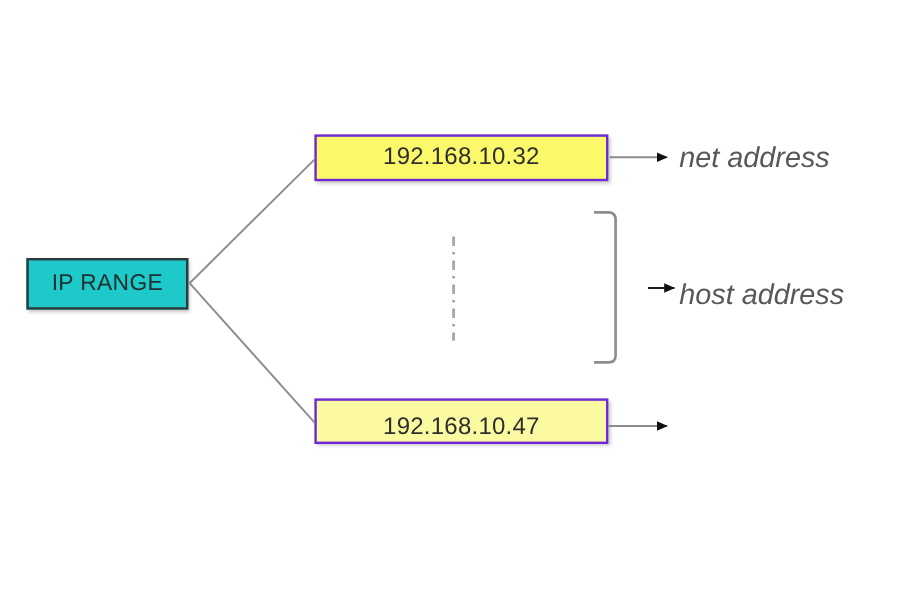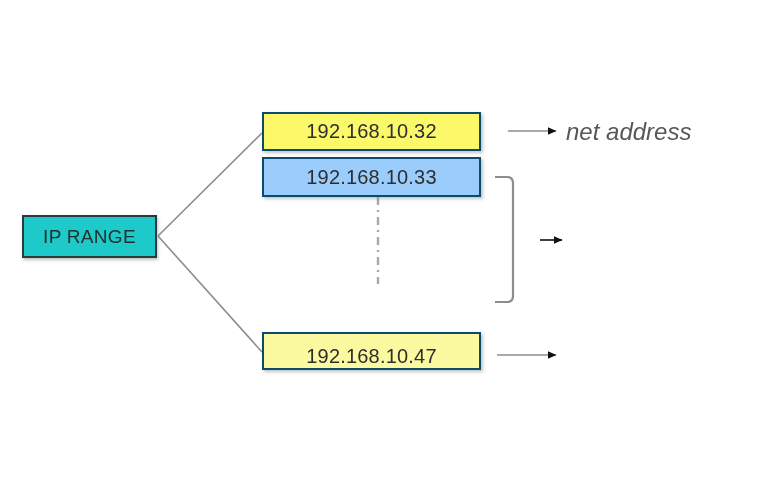--- a/index.html
+++ b/index.html
@@ -46,26 +46,26 @@
     font-size: 19px;
     color: #22302f;
     letter-spacing: 0.3px;
     white-space: nowrap;
   }
 
   
   .addr-box {
     position: absolute;
     left: 262px;
-    width: 219px;
+    width: 245px;
     box-sizing: border-box;
     display: flex;
     align-items: center;
     justify-content: center;
-    border: 2px solid #0c4a6e;
+    border: 2px solid #6d28d9;
     box-shadow: 2px 2px 3px rgba(140,140,140,0.5);
   }
   .addr-box .val {
     font-size: 20px;
     color: #2e2e2e;
     letter-spacing: 0.2px;
     white-space: nowrap;
   }
   .addr-net {
     top: 112px;
@@ -129,24 +129,22 @@
   </svg>
 
   <div class="range-node">
     <span class="lbl">IP RANGE</span>
   </div>
 
   <div class="addr-box addr-net">
     <span class="val">192.168.10.32</span>
   </div>
 
-  <div class="addr-box addr-host-first">
-    <span class="val">192.168.10.33</span>
-  </div>
 
 
   <div class="addr-box addr-broadcast">
     <span class="val">192.168.10.47</span>
   </div>
 
   <div class="annot annot-net">net address</div>
+  <div class="annot annot-host">host address</div>
 
 </div>
 
 </body></html>

